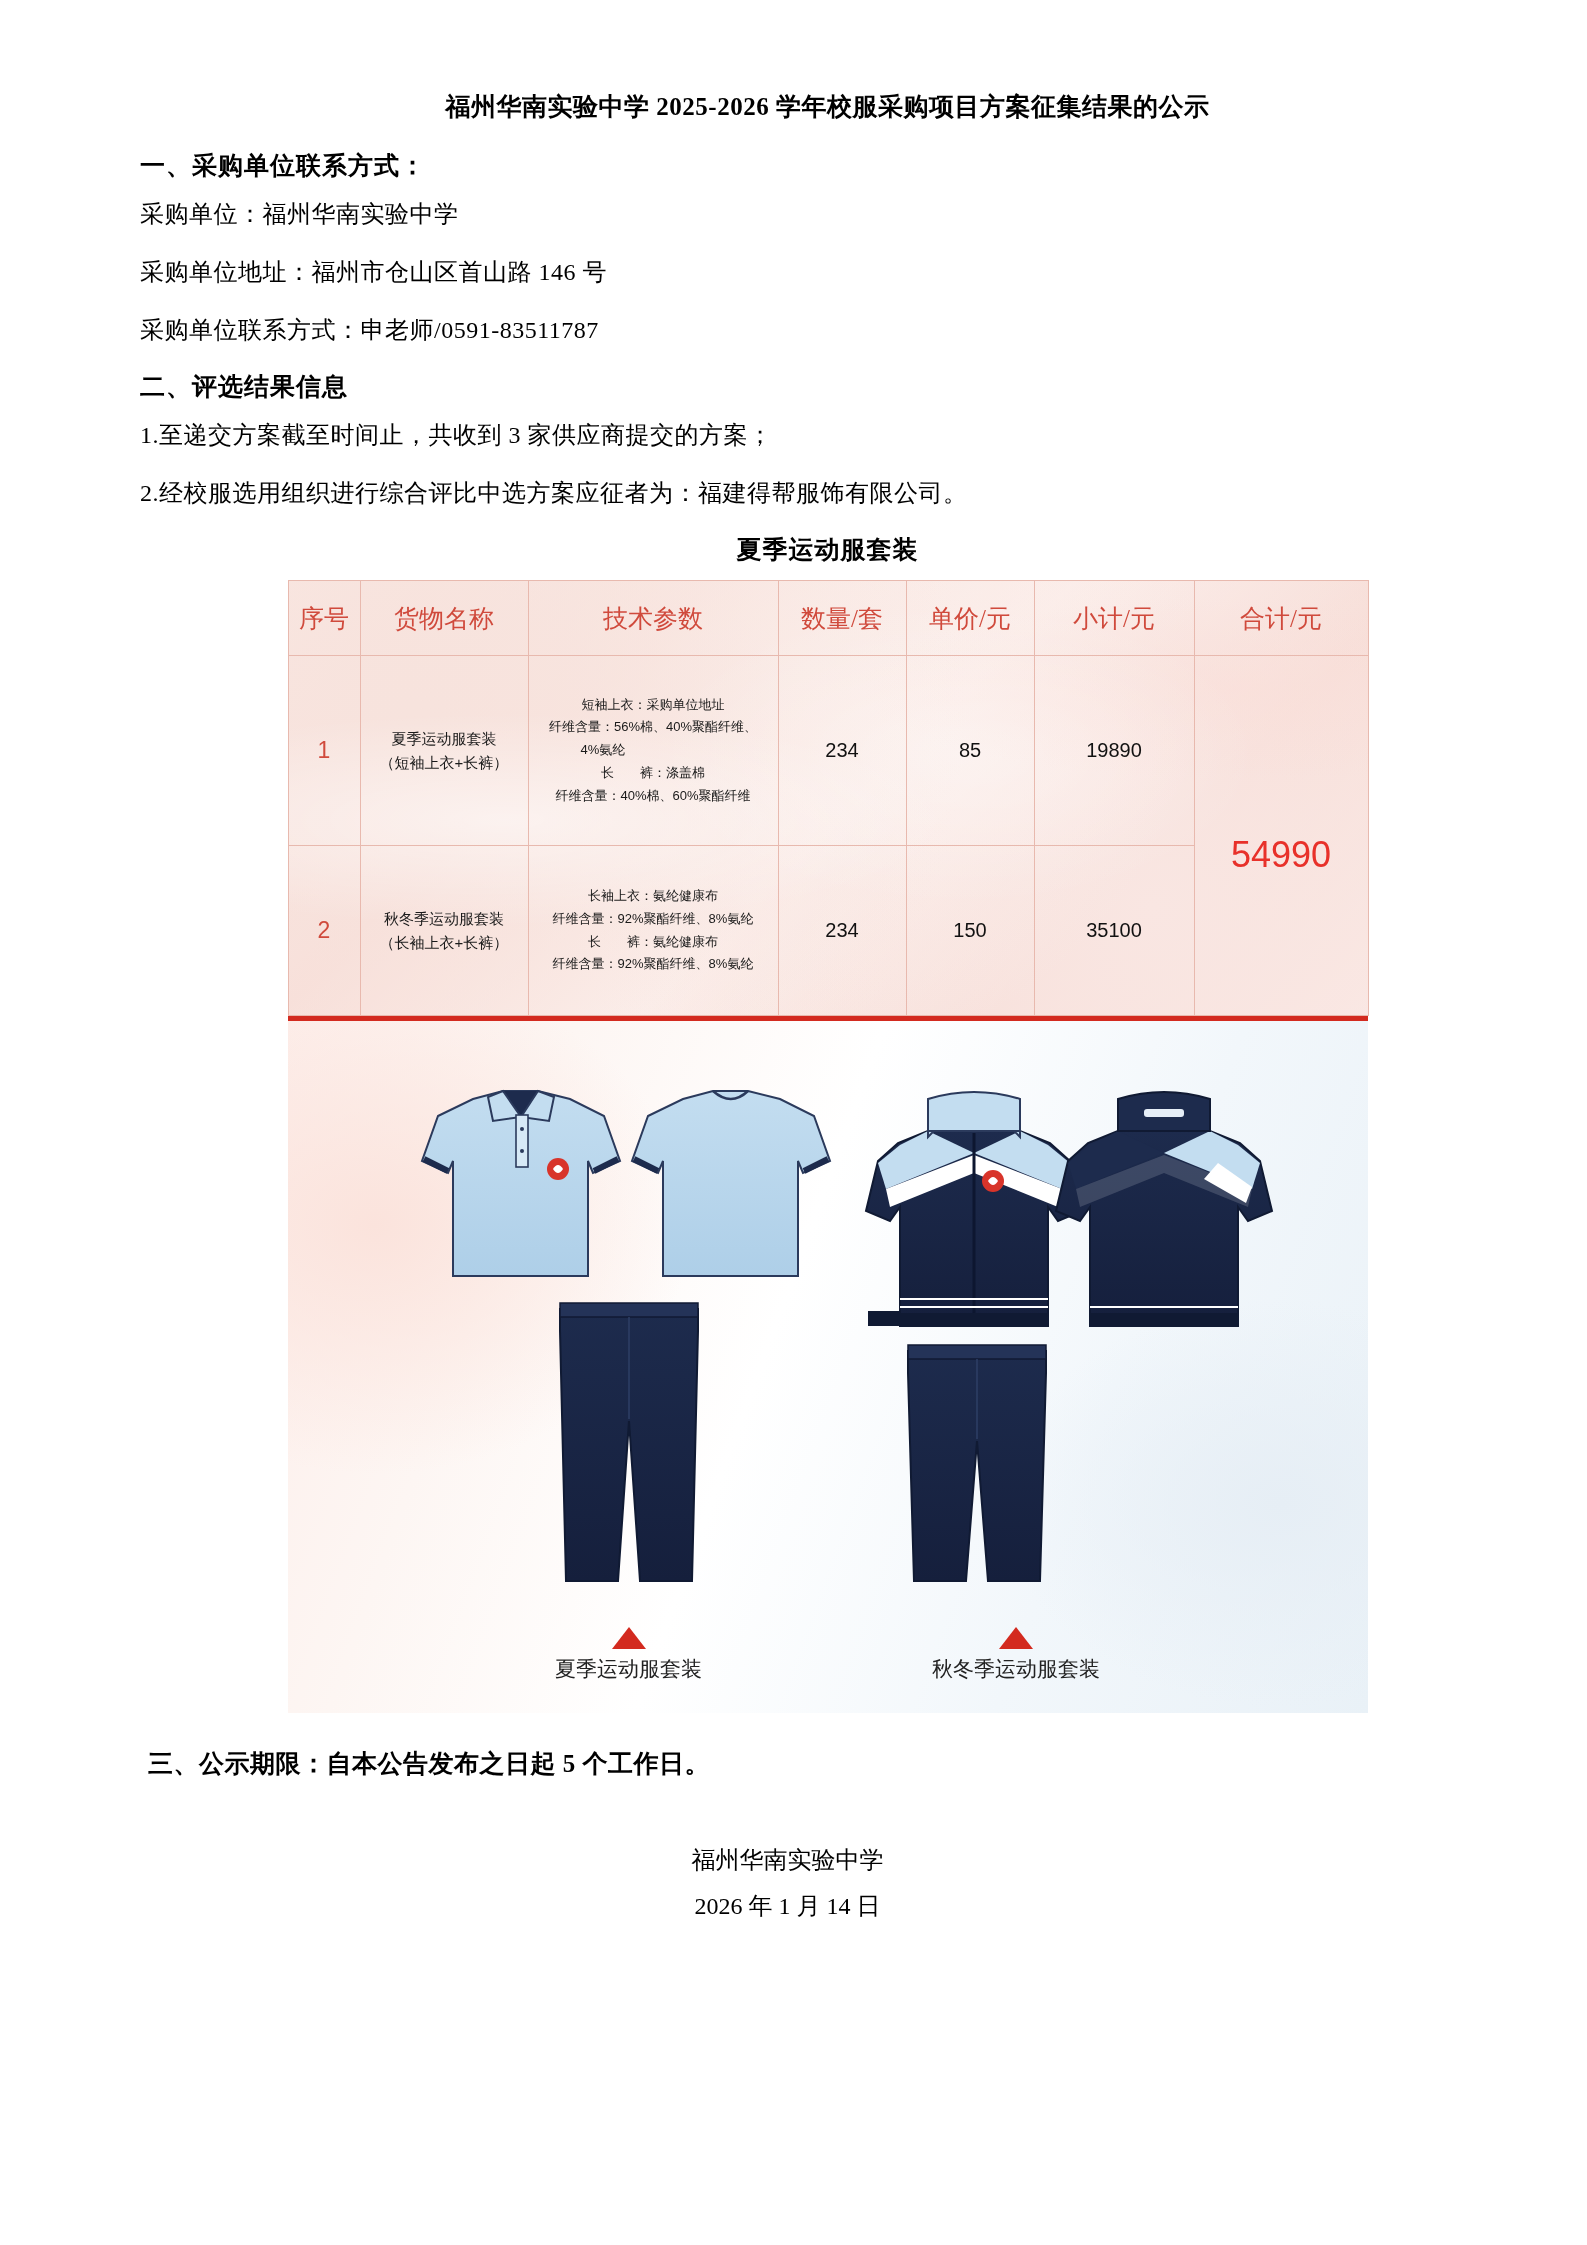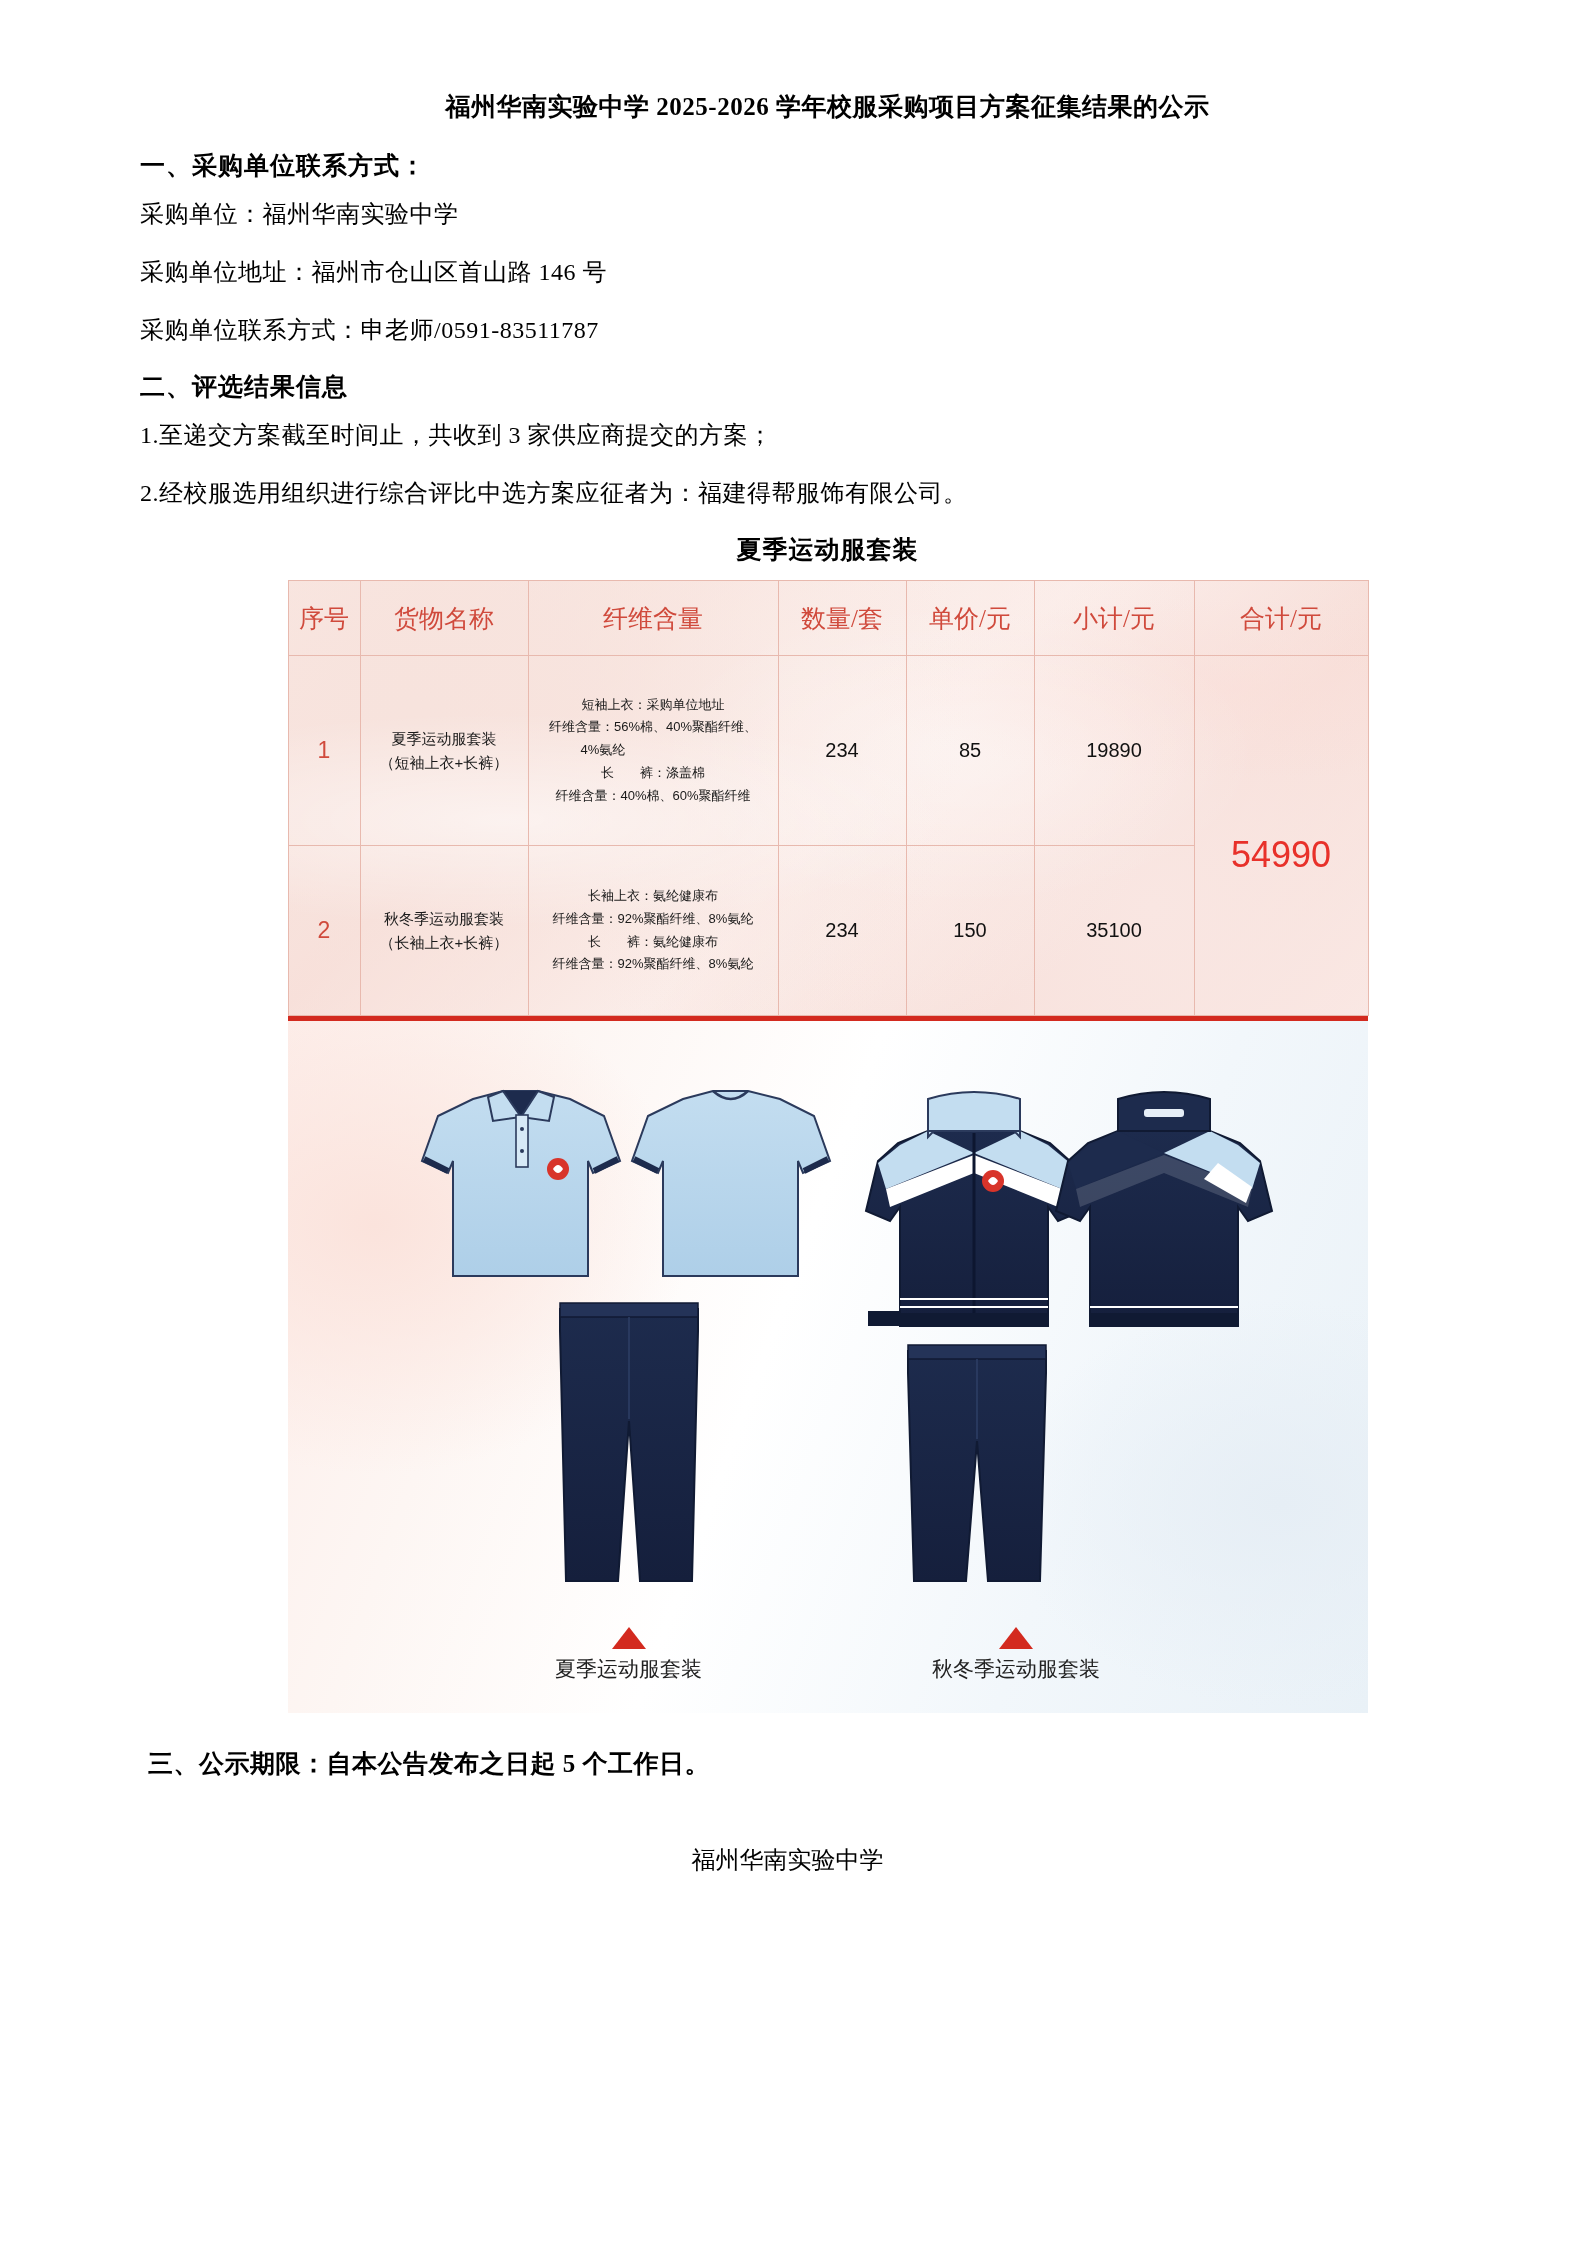--- a/index.html
+++ b/index.html
@@ -206,21 +206,21 @@
         <col style="width:250px">
         <col style="width:128px">
         <col style="width:128px">
         <col style="width:160px">
         <col style="width:174px">
       </colgroup>
       <thead>
         <tr>
           <th>序号</th>
           <th>货物名称</th>
-          <th>纤维含量</th>
+          <th>技术参数</th>
           <th>数量/套</th>
           <th>单价/元</th>
           <th>小计/元</th>
           <th>合计/元</th>
         </tr>
       </thead>
       <tbody>
         <tr style="height:190px">
           <td class="idx">1</td>
           <td class="gname">
@@ -339,15 +339,16 @@
     <div class="labels">
       <div class="label-item">夏季运动服套装</div>
       <div class="label-item">秋冬季运动服套装</div>
     </div>
   </div>
 
   <div class="closing">三、公示期限：自本公告发布之日起 5 个工作日。</div>
 
   <div class="sign">
     <div>福州华南实验中学</div>
+    <div>2026 年 1 月 14 日</div>
   </div>
 
 </div>
 
 </body></html>

